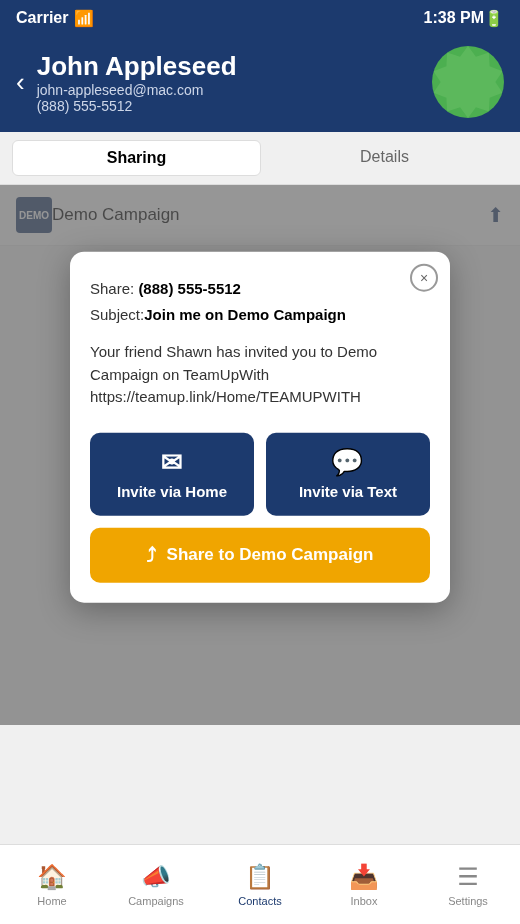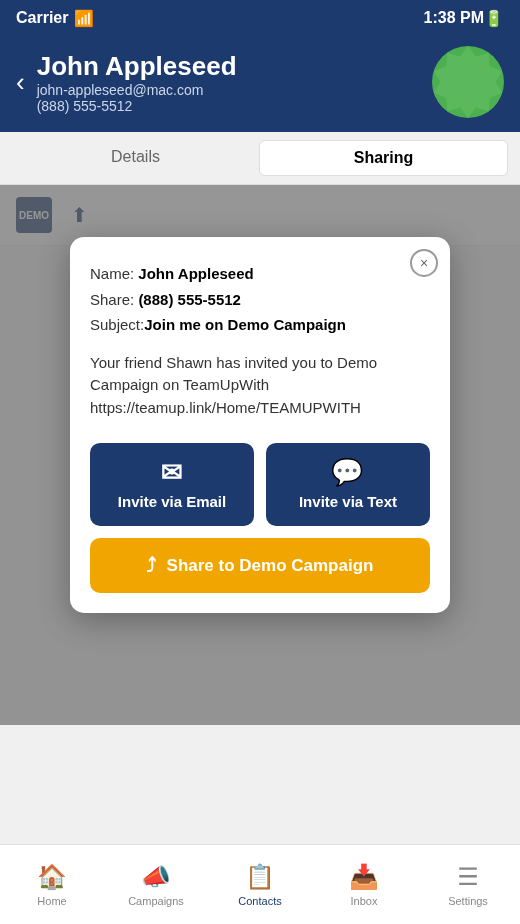--- a/index.html
+++ b/index.html
@@ -114,21 +114,21 @@
       width: 36px;
       height: 36px;
       background: #1c3a6e;
       border-radius: 4px;
       display: flex;
       align-items: center;
       justify-content: center;
       color: white;
       font-size: 10px;
       font-weight: bold;
-      margin-right: 19px;
+      margin-right: 0;
     }
     .campaign-name {
       font-size: 17px;
       font-weight: 500;
       flex: 1;
     }
     .share-icon {
       color: #1c3a6e;
       font-size: 20px;
     }
@@ -291,62 +291,60 @@
     <div class="header-name">John Appleseed</div>
     <div class="header-email">john-appleseed@mac.com</div>
     <div class="header-phone">(888) 555-5512</div>
   </div>
   <div class="avatar">
     <div class="avatar-shape"></div>
   </div>
 </div>
 
 <div class="tabs">
+  <div class="tab active">
+    <span>Sharing</span>
+  </div>
   <div class="tab inactive">
     <span>Details</span>
-  </div>
-  <div class="tab active">
-    <span>Sharing</span>
   </div>
 </div>
 
 <div class="main-bg">
 
   <div class="campaign-row">
     <div class="campaign-logo">
       <span>DEMO</span>
     </div>
+    <div class="campaign-name">Demo Campaign</div>
     <div class="share-icon">⬆</div>
   </div>
 
   <div class="overlay"></div>
 
   <div class="modal">
     <div class="modal-close">
       <span>×</span>
     </div>
 
     <div class="modal-info">
-      <div>
-        <span class="label">Name: </span><span class="value">John Appleseed</span>
-      </div>
       <div>
         <span class="label">Share: </span><span class="value">(888) 555-5512</span>
       </div>
       <div>
         <span class="label">Subject:</span><span class="value">Join me on Demo Campaign</span>
       </div>
     </div>
 
     <div class="modal-body-text">Your friend Shawn has invited you to Demo Campaign on TeamUpWith https://teamup.link/Home/TEAMUPWITH</div>
 
     <div class="modal-buttons">
       <button class="btn-invite">
         <span class="icon-wrap">✉</span>
-        <span>Invite via Email</span>
+        <span>Invite via Home</span>
       </button>
       <button class="btn-invite">
         <span class="icon-wrap">💬</span>
         <span>Invite via Text</span>
       </button>
     </div>
 
     <button class="btn-share">
       <span class="share-symbol">⤴</span>
       <span>Share to Demo Campaign</span>

